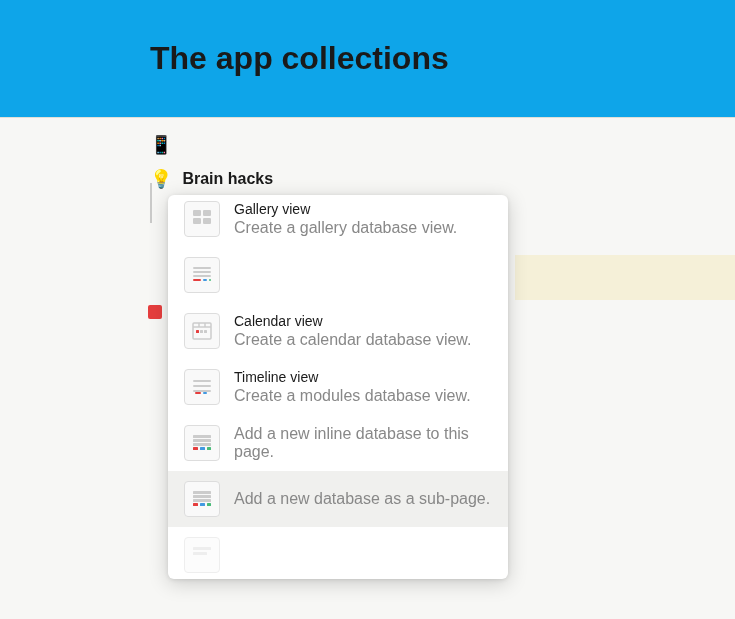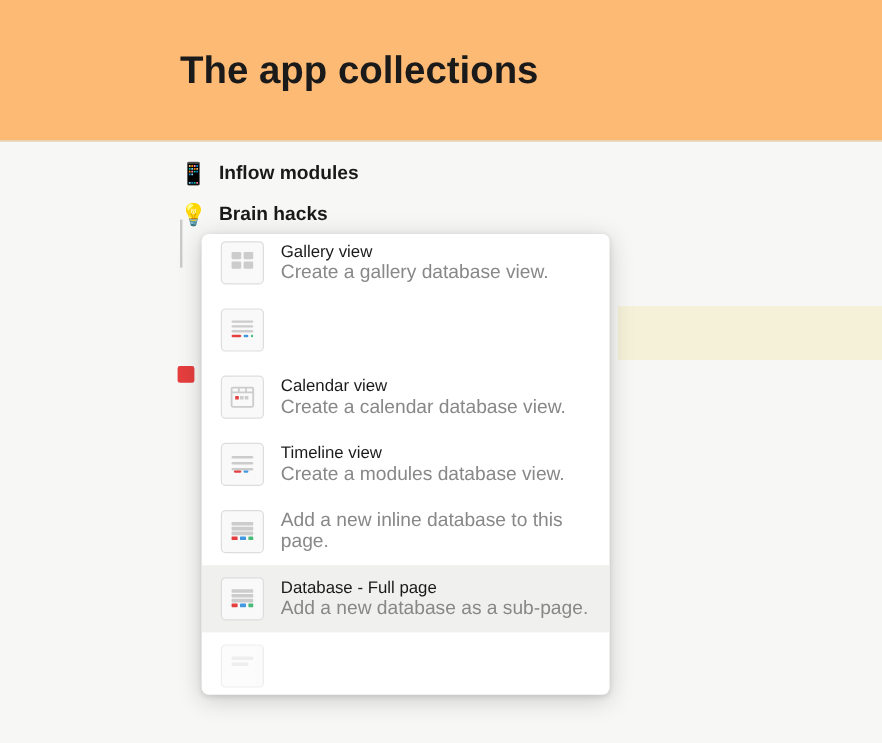--- a/index.html
+++ b/index.html
@@ -14,21 +14,21 @@
 
     .background-page {
       position: absolute;
       top: 0; left: 0;
       width: 100%; height: 100%;
       background: #f7f7f5;
     }
 
     .page-header {
       padding: 40px 150px 20px 150px;
-      background: #fdba74;
+      background: #0ea5e9;
       border-bottom: 1px solid #e0e0d8;
     }
 
     .page-title {
       font-size: 32px;
       font-weight: 700;
       color: #1a1a1a;
       margin-bottom: 20px;
     }
 
@@ -159,21 +159,20 @@
 
 <div class="background-page">
 
   <div class="page-header">
     <div class="page-title">The app collections</div>
   </div>
 
   <div class="collection-list">
     <div class="collection-item">
       <span class="icon">📱</span>
-      <span>Inflow modules</span>
     </div>
     <div class="collection-item">
       <span class="icon">💡</span>
       <span>Brain hacks</span>
     </div>
   </div>
 
   <div class="divider-line"></div>
 
   <div class="highlight-bar"></div>
@@ -265,21 +264,20 @@
         <svg class="icon-svg" viewBox="0 0 24 24" fill="none">
           <rect x="3" y="4" width="18" height="3" rx="0.5" fill="#ccc"></rect>
           <rect x="3" y="8" width="18" height="3" rx="0.5" fill="#ccc"></rect>
           <rect x="3" y="12" width="18" height="3" rx="0.5" fill="#ccc"></rect>
           <rect x="3" y="16" width="5" height="3" rx="0.5" fill="#e53e3e"></rect>
           <rect x="10" y="16" width="5" height="3" rx="0.5" fill="#4299e1"></rect>
           <rect x="17" y="16" width="4" height="3" rx="0.5" fill="#48bb78"></rect>
         </svg>
       </div>
       <div class="dropdown-item-text">
-        <span class="dropdown-item-title">Database - Full page</span>
         <span class="dropdown-item-desc">Add a new database as a sub-page.</span>
       </div>
     </div>
 
     <div class="dropdown-item dropdown-item-partial">
       <div class="dropdown-item-icon">
         <svg class="icon-svg" viewBox="0 0 24 24" fill="none">
           <rect x="3" y="4" width="18" height="3" rx="0.5" fill="#ddd"></rect>
           <rect x="3" y="9" width="14" height="3" rx="0.5" fill="#ddd"></rect>
         </svg>

